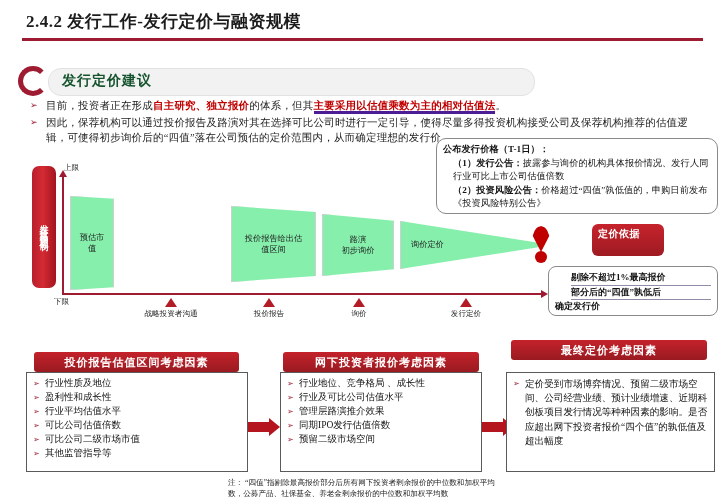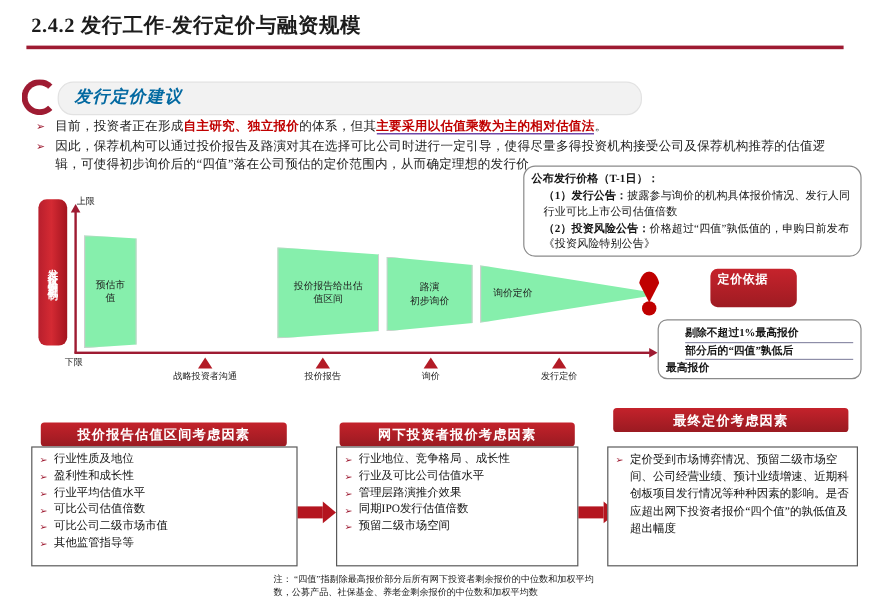--- a/index.html
+++ b/index.html
@@ -28,30 +28,30 @@
     border-right-color:transparent;border-top-color:#9e1b32;
     box-sizing:border-box;
   }
   .pill{
     position:absolute;left:48px;top:68px;width:485px;height:26px;
     background:#f2f2f2;border-radius:13px;
     border:1px solid #e2e2e2;
   }
   .pill-label{
     position:absolute;left:62px;top:72px;
-    font-size:14px;font-weight:bold;color:#0369a1;letter-spacing:1px;font-style:italic;
+    font-size:14px;font-weight:bold;color:#14532d;letter-spacing:1px;
   }
 
   
   .bullets{position:absolute;left:28px;top:98px;width:680px;}
   .bullet{position:relative;padding-left:18px;margin-bottom:2px;
     font-size:10.5px;line-height:15px;color:#1c1c1c;letter-spacing:.2px;}
   .bullet .mk{position:absolute;left:2px;top:0;color:#9e1b32;font-size:9px;}
   .em-red{color:#c00000;font-weight:bold;}
-  .u{border-bottom:1px solid #4c1d95;}
+  .u{border-bottom:3px solid #4c1d95;}
 
   
   .infocard{
     position:absolute;left:436px;top:138px;width:282px;height:76px;
     background:#ffffff;border:1px solid #8a8a8a;border-radius:10px;
     box-sizing:border-box;padding:4px 6px 0 6px;
   }
   .infocard .ln{font-size:9.2px;line-height:13.6px;letter-spacing:.1px;color:#141414;}
   .infocard .hd{font-weight:bold;}
   .infocard .in{padding-left:10px;}
@@ -204,21 +204,21 @@
   <div class="pin">
     <div class="drop"></div>
     <div class="dot"></div>
   </div>
 
   <div class="badge">定价依据</div>
 
   <div class="notebox">
     <div class="u2">剔除不超过1%最高报价</div>
     <div class="u2">部分后的“四值”孰低后</div>
-    <div>最高报价</div>
+    <div>确定发行价</div>
   </div>
 
   <div class="tick" style="left:165px;"></div>
   <div class="tick" style="left:263px;"></div>
   <div class="tick" style="left:353px;"></div>
   <div class="tick" style="left:460px;"></div>
   <div class="tlabel" style="left:171px;">战略投资者沟通</div>
   <div class="tlabel" style="left:269px;">投价报告</div>
   <div class="tlabel" style="left:359px;">询价</div>
   <div class="tlabel" style="left:466px;">发行定价</div>

